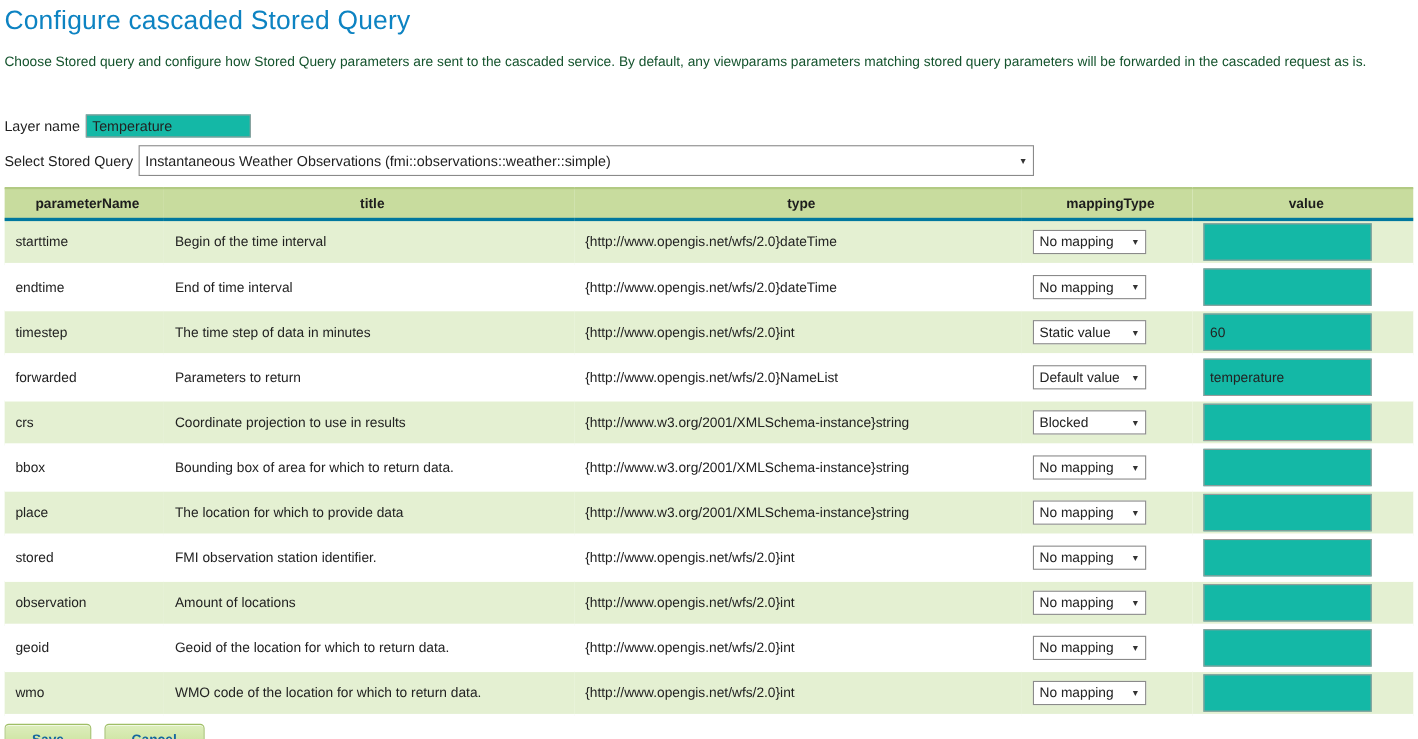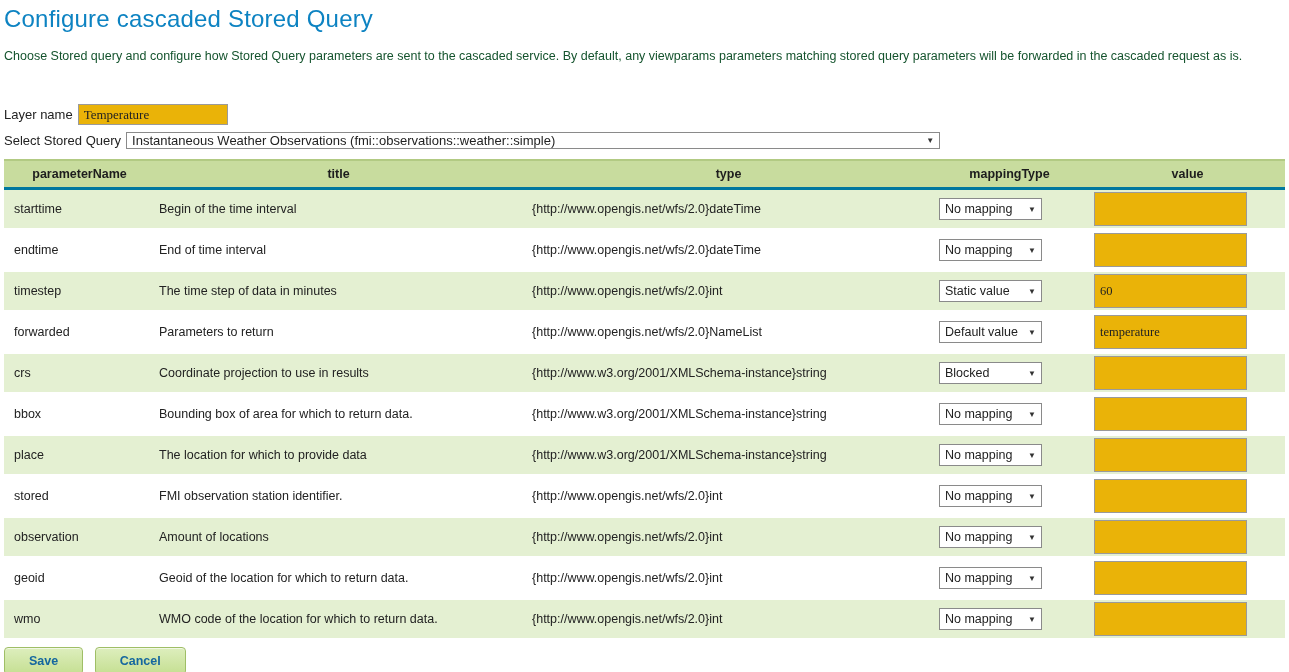--- a/index.html
+++ b/index.html
@@ -24,33 +24,33 @@
     line-height:1.6;
     max-width:1281px;
   }
   .form-area { margin-top:38px; }
   .form-row { margin-bottom:7px; font-size:13px; display:flex; align-items:center; }
   .form-row label { margin-right:5px; color:#222; }
   .text-input {
     border:1px solid #9a9a9a;
     height:21px;
     padding:1px 5px;
-    font-family:Liberation Serif, serif;
+    font-family:Liberation Sans, sans-serif;
     font-size:13px;
     color:#222;
-    background:#eab308;
+    background:#14b8a6;
   }
   #layer-name-input { width:150px; }
   .fake-select {
     display:inline-flex;
     justify-content:space-between;
     align-items:center;
     border:1px solid #8a8a8a;
     background:#fff;
-    height:17px;
+    height:28px;
     padding:0 5px;
     font-size:13px;
     color:#222;
     cursor:default;
   }
   #stored-query-select { width:814px; }
   .select-arrow { font-size:8px; color:#333; margin-left:8px; }
 
   table.param-table {
     margin-top:10px;

